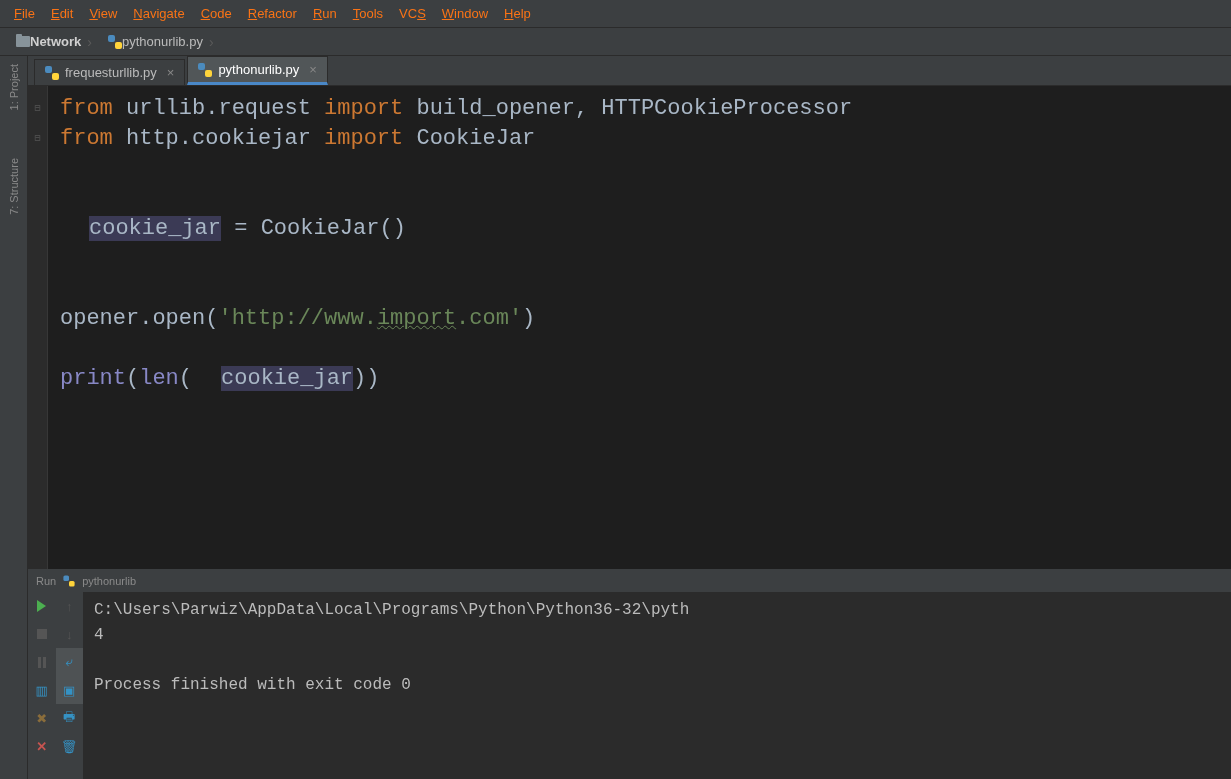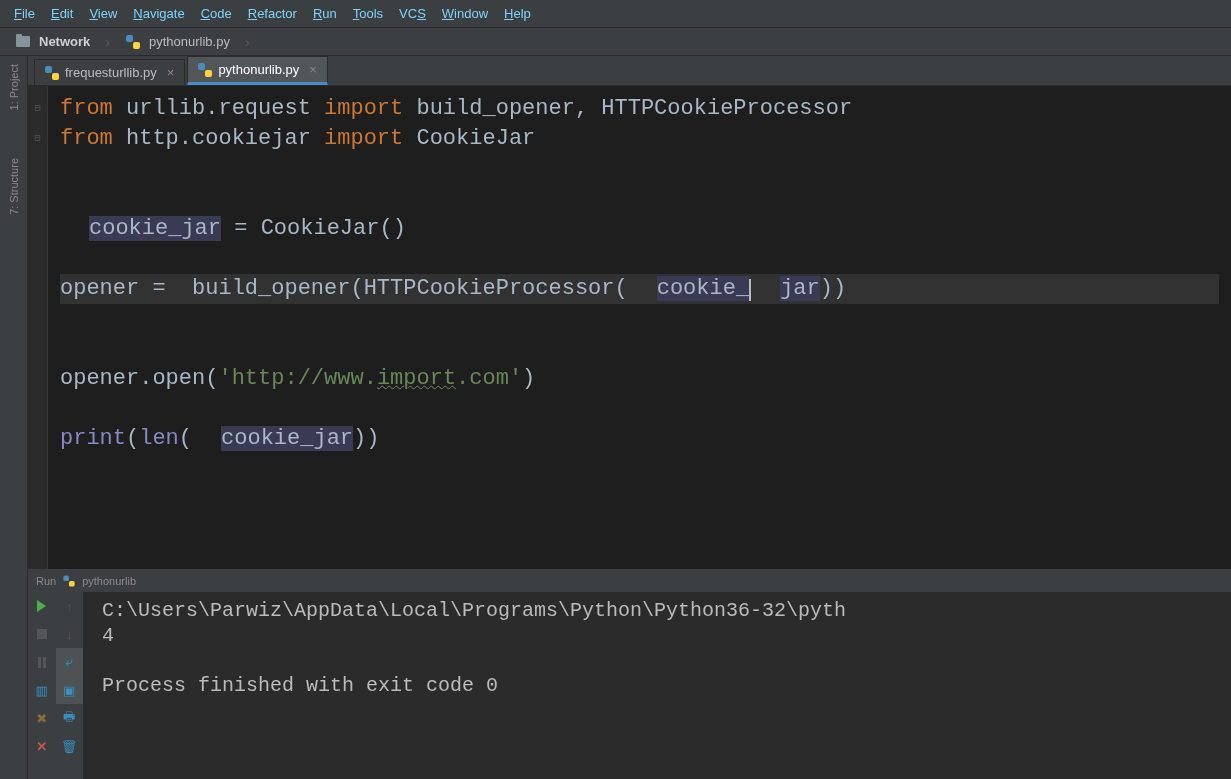--- a/index.html
+++ b/index.html
@@ -15,37 +15,37 @@
   .menubar {
     background: #3c3f41;
     height: 28px;
     display: flex;
     align-items: center;
     padding: 0 6px;
     border-bottom: 1px solid #2b2b2b;
   }
   .menu-item {
     padding: 4px 8px;
-    color: #7dd3fc;
+    color: #f97316;
     cursor: pointer;
   }
   .menu-item u { text-decoration: underline; }
   .navbar {
     background: #3c3f41;
     height: 28px;
     display: flex;
     align-items: center;
     padding: 0 10px;
     border-bottom: 1px solid #2b2b2b;
     gap: 4px;
   }
   .crumb {
     display: flex;
     align-items: center;
-    gap: 9px;
+    gap: 0;
     padding: 0 6px;
     color: #bbbbbb;
   }
   .crumb .sep { color: #5a5a5a; margin-left: 6px; font-size: 14px; }
   .folder-icon {
     width: 14px; height: 11px; background:#87939a; border-radius:1px; position:relative;
   }
   .folder-icon::before{
     content:""; position:absolute; top:-2px; left:0; width:6px; height:3px; background:#87939a; border-radius:1px 1px 0 0;
   }
@@ -162,23 +162,23 @@
     grid-auto-rows:28px;
     border-right:1px solid #2b2b2b;
   }
   .run-toolbar .tbtn {
     display:flex; align-items:center; justify-content:center;
     color:#888; cursor:pointer;
   }
   .run-toolbar .tbtn.active { background:#4e5254; }
   .run-output {
     flex:1;
-    padding:6px 18px;
+    padding:6px 10px;
     font-family:"Consolas","Courier New",monospace;
-    font-size:20px;
+    font-size:16px;
     color:#bbbbbb;
     white-space:pre;
     overflow:hidden;
     line-height:25px;
   }
   .tri-play { width:0;height:0;border-left:9px solid #4caf50;border-top:6px solid transparent;border-bottom:6px solid transparent;}
   .sq-stop { width:10px;height:10px;background:#555;}
   .pause { display:flex; gap:2px;}
   .pause span{width:3px;height:11px;background:#555;}
   .icon-x { color:#c75450; font-weight:bold;}
@@ -243,21 +243,20 @@
       <div class="fold-col">
         <span class="fold-mark">⊟</span>
         <span class="fold-mark">⊟</span>
       </div>
       <div class="code" id="code"><span class="kw">from</span> urllib.request <span class="kw">import</span> build_opener<span class="op">, </span>HTTPCookieProcessor
 <span class="kw">from</span> http.cookiejar <span class="kw">import</span> CookieJar
 
 
 <span class="sel">cookie_jar</span><span class="op"> = </span>CookieJar()
 
-<span class="line-hl">opener<span class="op"> =  </span>build_opener(HTTPCookieProcessor(<span class="sel">cookie_</span><span class="caret"></span><span class="sel">jar</span>))</span>
 
 opener.open(<span class="str">'http://www.</span><span class="str url-und">import</span><span class="str">.com'</span>)
 
 <span class="builtin">print</span>(<span class="builtin">len</span>(<span class="sel">cookie_jar</span>))
 
 </div>
     </div>
 
     <div class="run-panel">
       <div class="run-header">

